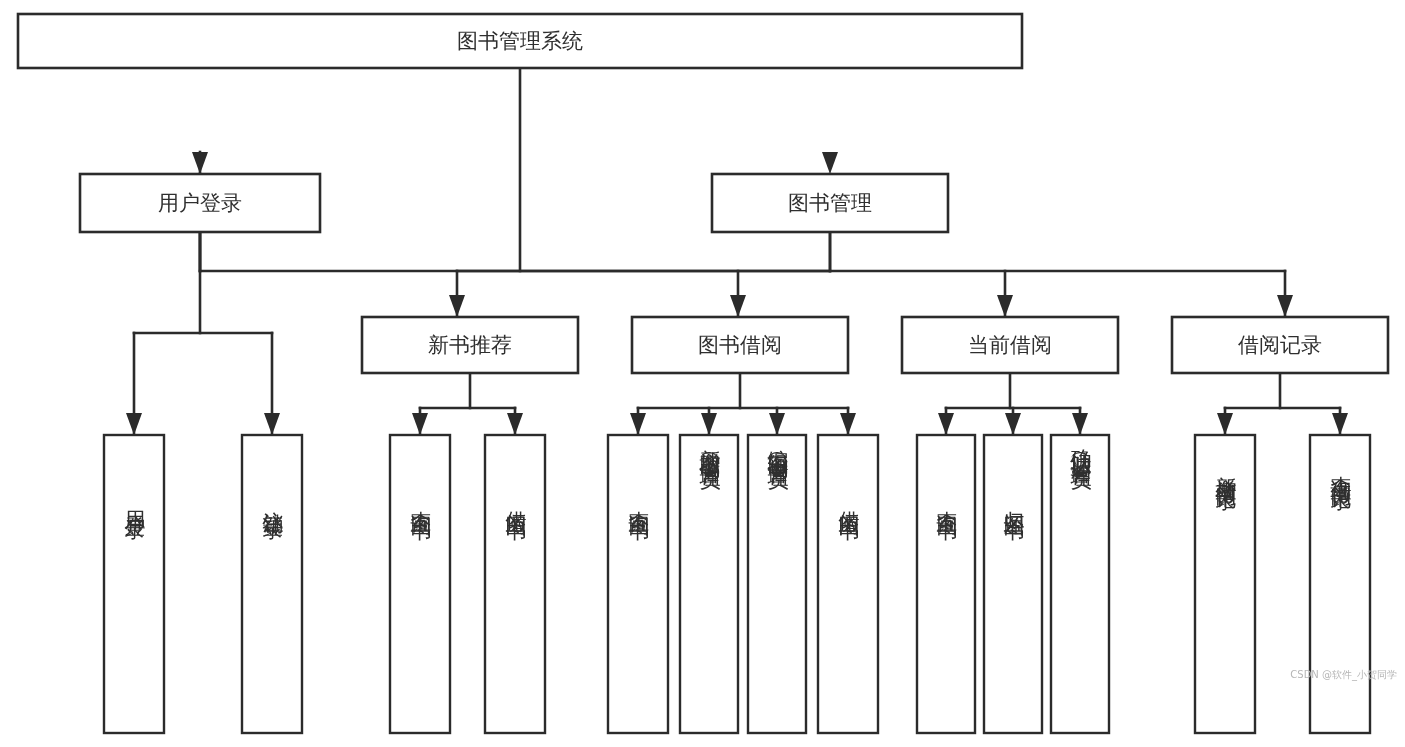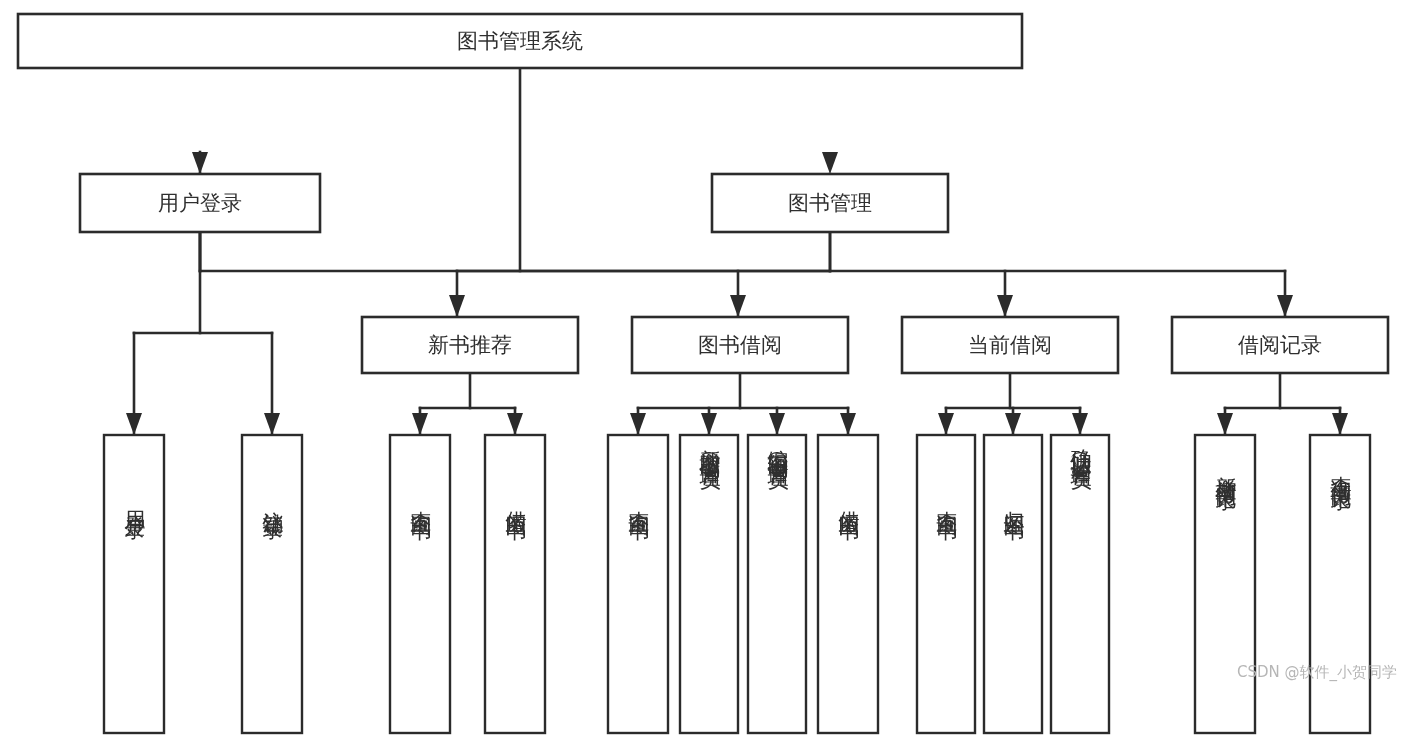--- a/index.html
+++ b/index.html
@@ -57,21 +57,21 @@
     font-size: 21px;
     writing-mode: vertical-rl;
     text-orientation: upright;
     letter-spacing: 3px;
   }
   .watermark {
     position: absolute;
     right: 8px;
     bottom: 4px;
     font-family: "DejaVu Sans", "Liberation Sans", sans-serif;
-    font-size: 15px;
+    font-size: 10px;
     color: #b6b6b6;
     white-space: nowrap;
     user-select: none;
   }
 </style>
 </head>
 <body>
 
 <div id="diagram-root">
 

